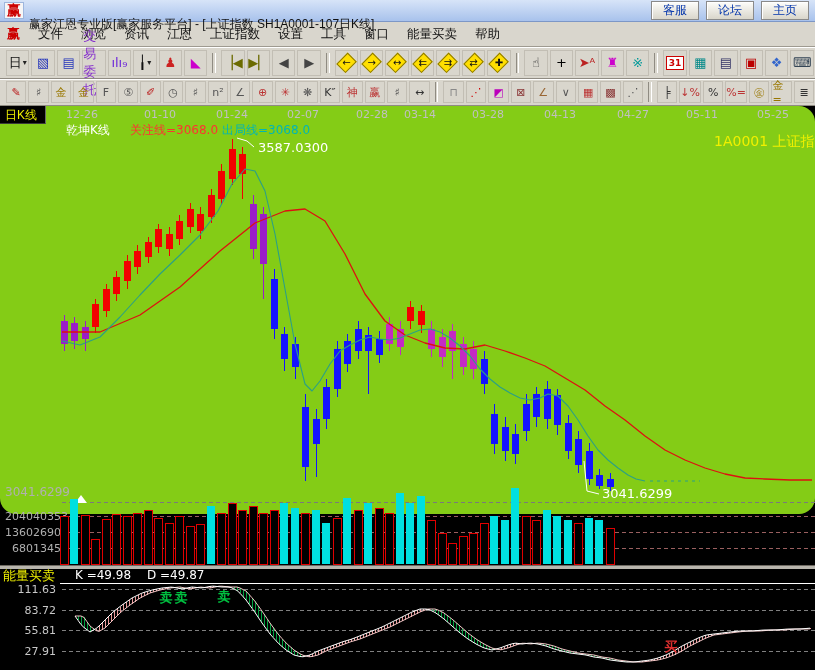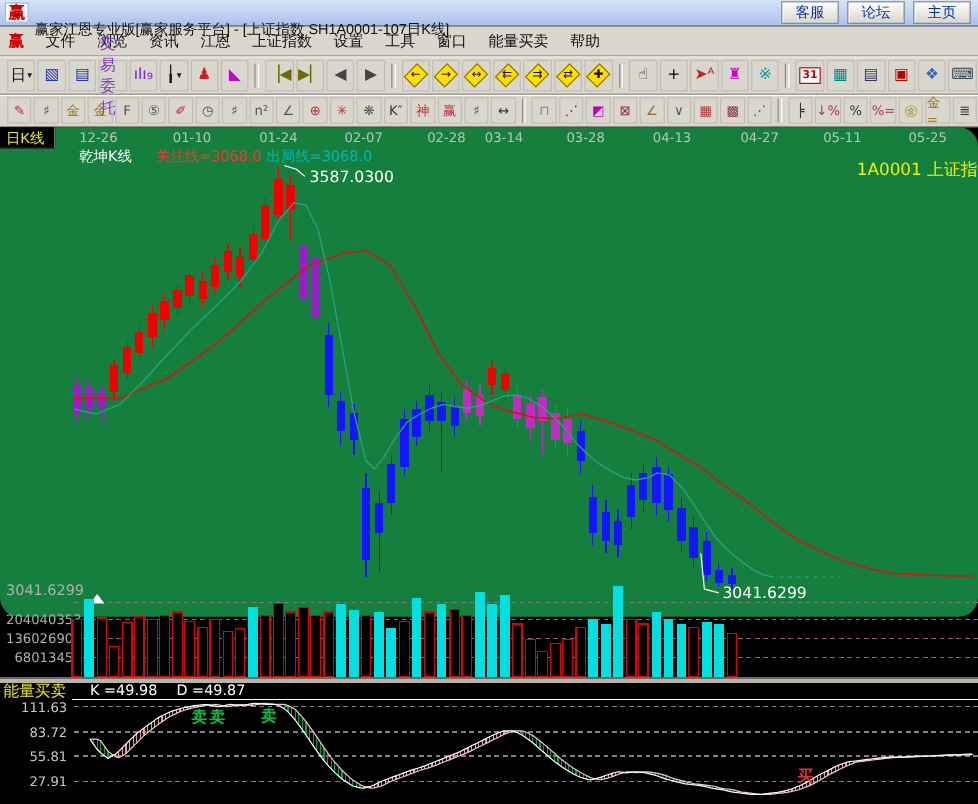--- a/index.html
+++ b/index.html
@@ -21,21 +21,21 @@
   #toolbar2{height:27px;}
   .icon{display:inline-flex;align-items:center;justify-content:center;border:1px solid #c2beb4;background:transparent;margin:0 1px;cursor:default;position:relative;font-family:"DejaVu Sans","DejaVu Sans Mono",sans-serif;}
   #toolbar1 .icon{width:24px;height:24px;font-size:13px;}
   #toolbar2 .icon{width:21px;height:20px;font-size:11px;}
   .icon .ddarr{font-size:8px;color:#222;margin-left:1px;}
   .sep{width:2px;height:20px;border-left:1px solid #8f8b82;border-right:1px solid #ffffff;margin:0 4px;}
   .icon.dia::before{content:"";position:absolute;left:4px;top:4px;right:4px;bottom:4px;background:#ffdf00;border:1px solid #8a7700;transform:rotate(45deg);}
   .icon.dia span{position:relative;z-index:1;font-size:10px;color:#111 !important;}
   .icon.cal span{border:1px solid #cc0000;color:#cc0000 !important;font-size:9px;font-weight:bold;padding:0 2px;line-height:12px;background:#fff;}
   
-  .chart-region{position:relative;width:815px;height:408px;background:#15803d;border-radius:16px;}
+  .chart-region{position:relative;width:815px;height:408px;background:#84cc16;border-radius:16px;}
   .pane-tab{position:absolute;left:0;top:0;height:16px;padding:1px 8px 0 5px;color:#f0f000;font-size:12px;border-right:1px solid #6a6a6a;border-bottom:1px solid #3a3a3a;z-index:2;background:#000;}
   #chart-svg{position:absolute;left:0;top:0;}
 </style>
 </head>
 <body>
 
 <div class="window">
   <div class="titlebar">
     <span class="logo">赢</span>
     <span class="title">赢家江恩专业版[赢家服务平台] - [上证指数  SH1A0001-107日K线]</span>

